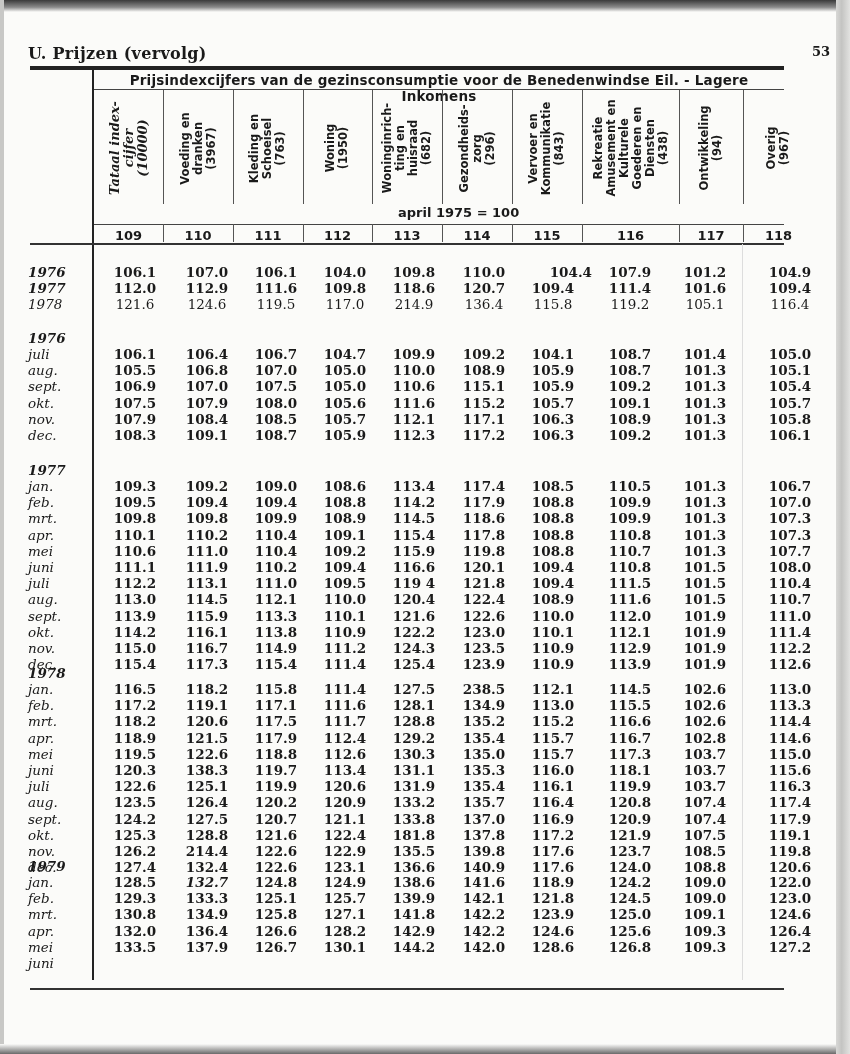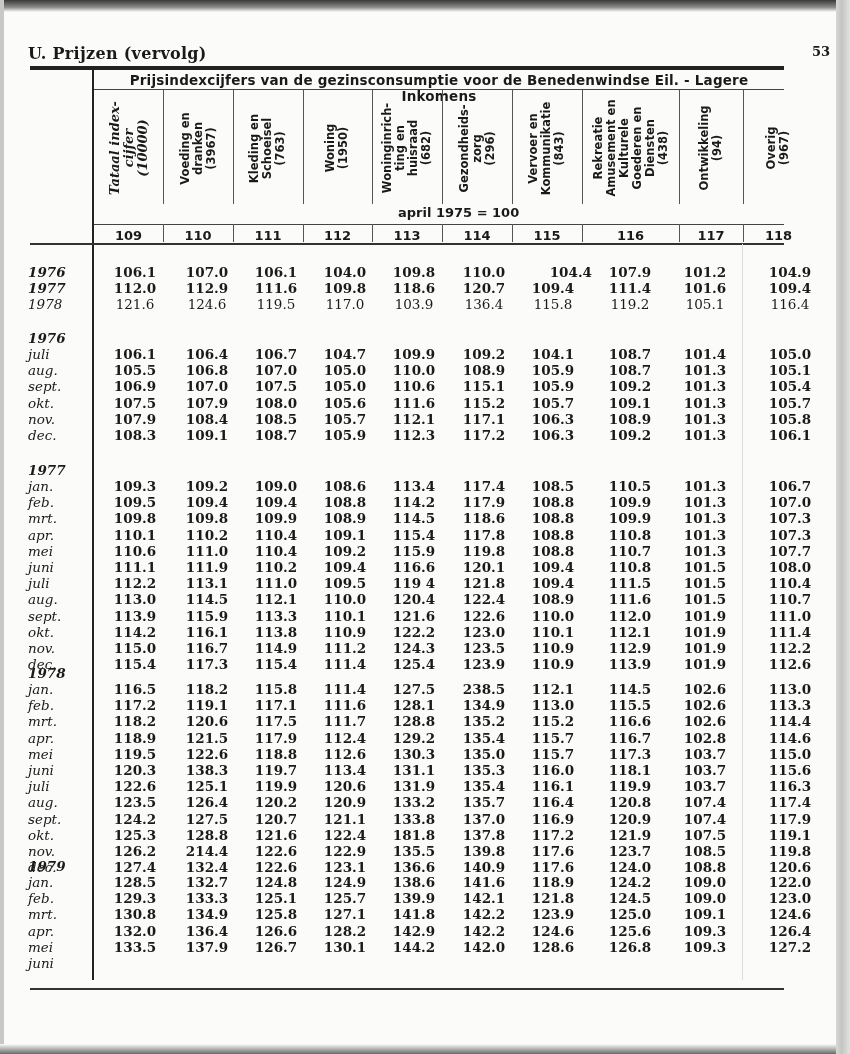--- a/index.html
+++ b/index.html
@@ -204,21 +204,21 @@
       <div class="cell" style="top: 280.2px; left: 454px; width: 60px;">120.7</div>
       <div class="cell" style="top: 280.2px; left: 523px; width: 60px;">109.4</div>
       <div class="cell" style="top: 280.2px; left: 600px; width: 60px;">111.4</div>
       <div class="cell" style="top: 280.2px; left: 675px; width: 60px;">101.6</div>
       <div class="cell" style="top: 280.2px; left: 760px; width: 60px;">109.4</div>
       <div class="row-label year-plain" style="top: 296.4px;">1978</div>
       <div class="cell light" style="top: 296.4px; left: 105px; width: 60px;">121.6</div>
       <div class="cell light" style="top: 296.4px; left: 177px; width: 60px;">124.6</div>
       <div class="cell light" style="top: 296.4px; left: 246px; width: 60px;">119.5</div>
       <div class="cell light" style="top: 296.4px; left: 315px; width: 60px;">117.0</div>
-      <div class="cell light" style="top: 296.4px; left: 384px; width: 60px;">103.9</div>
+      <div class="cell light" style="top: 296.4px; left: 384px; width: 60px;">214.9</div>
       <div class="cell light" style="top: 296.4px; left: 454px; width: 60px;">136.4</div>
       <div class="cell light" style="top: 296.4px; left: 523px; width: 60px;">115.8</div>
       <div class="cell light" style="top: 296.4px; left: 600px; width: 60px;">119.2</div>
       <div class="cell light" style="top: 296.4px; left: 675px; width: 60px;">105.1</div>
       <div class="cell light" style="top: 296.4px; left: 760px; width: 60px;">116.4</div>
       <div class="row-label year" style="top: 330px;">1976</div>
       <div class="row-label " style="top: 346px;">juli</div>
       <div class="cell" style="top: 346px; left: 105px; width: 60px;">106.1</div>
       <div class="cell" style="top: 346px; left: 177px; width: 60px;">106.4</div>
       <div class="cell" style="top: 346px; left: 246px; width: 60px;">106.7</div>
@@ -546,21 +546,21 @@
       <div class="cell" style="top: 859.2px; left: 315px; width: 60px;">123.1</div>
       <div class="cell" style="top: 859.2px; left: 384px; width: 60px;">136.6</div>
       <div class="cell" style="top: 859.2px; left: 454px; width: 60px;">140.9</div>
       <div class="cell" style="top: 859.2px; left: 523px; width: 60px;">117.6</div>
       <div class="cell" style="top: 859.2px; left: 600px; width: 60px;">124.0</div>
       <div class="cell" style="top: 859.2px; left: 675px; width: 60px;">108.8</div>
       <div class="cell" style="top: 859.2px; left: 760px; width: 60px;">120.6</div>
       <div class="row-label year" style="top: 858px;">1979</div>
       <div class="row-label " style="top: 874px;">jan.</div>
       <div class="cell" style="top: 874px; left: 105px; width: 60px;">128.5</div>
-      <div class="cell" style="top: 874px; left: 177px; width: 60px;">132.7</div>
+      <div class="cell" style="top: 874px; left: 177px; width: 60px; font-style: italic;">132.7</div>
       <div class="cell" style="top: 874px; left: 246px; width: 60px;">124.8</div>
       <div class="cell" style="top: 874px; left: 315px; width: 60px;">124.9</div>
       <div class="cell" style="top: 874px; left: 384px; width: 60px;">138.6</div>
       <div class="cell" style="top: 874px; left: 454px; width: 60px;">141.6</div>
       <div class="cell" style="top: 874px; left: 523px; width: 60px;">118.9</div>
       <div class="cell" style="top: 874px; left: 600px; width: 60px;">124.2</div>
       <div class="cell" style="top: 874px; left: 675px; width: 60px;">109.0</div>
       <div class="cell" style="top: 874px; left: 760px; width: 60px;">122.0</div>
       <div class="row-label " style="top: 890.2px;">feb.</div>
       <div class="cell" style="top: 890.2px; left: 105px; width: 60px;">129.3</div>

